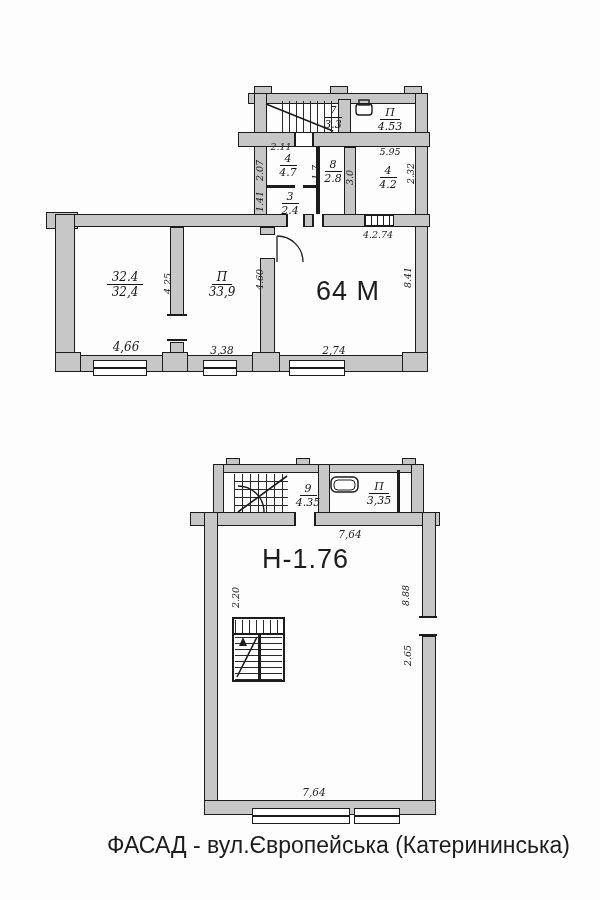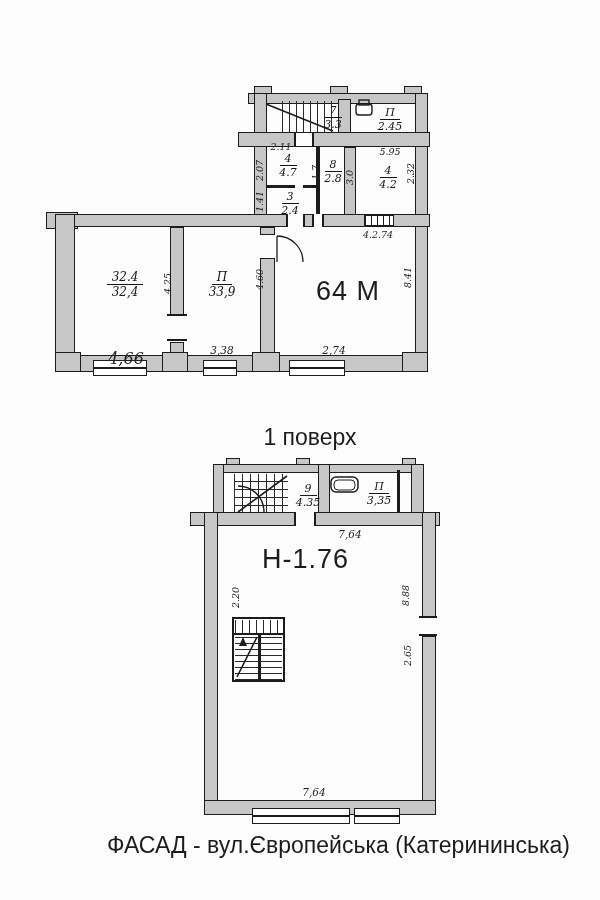--- a/index.html
+++ b/index.html
@@ -85,21 +85,21 @@
 
     <div class="hatchV" style="left:282px;top:101px;width:50px;height:31px;"></div>
   </div>
 
   <div class="frac" style="left:316px;top:104px;width:34px;">
     <span class="num">7</span>
     <span class="area">3.3</span>
   </div>
   <div class="frac" style="left:368px;top:106px;width:44px;">
     <span class="num">П</span>
-    <span class="area">2.45</span>
+    <span class="area">4.53</span>
   </div>
   <div class="dim" style="left:266px;top:141px;width:30px;">2.11</div>
   <div class="frac" style="left:270px;top:152px;width:36px;">
     <span class="num">4</span>
     <span class="area">4.7</span>
   </div>
   <div class="dim v" style="left:244px;top:165px;width:30px;">2.07</div>
   <div class="frac" style="left:272px;top:190px;width:36px;">
     <span class="num">3</span>
     <span class="area">2.4</span>
@@ -123,25 +123,24 @@
     <span class="num">32.4</span>
     <span class="area">32,4</span>
   </div>
   <div class="dim v" style="left:152px;top:278px;width:30px;">4.25</div>
   <div class="frac" style="left:196px;top:270px;width:52px;font-size:12px;">
     <span class="num">П</span>
     <span class="area">33,9</span>
   </div>
   <div class="dim v" style="left:244px;top:274px;width:30px;">4.60</div>
   <div class="big" style="left:316px;top:276px;">64 М</div>
-  <div class="dim" style="left:108px;top:349px;width:36px;font-size:16px;">4,66</div>
+  <div class="dim" style="left:108px;top:340px;width:36px;font-size:12px;">4,66</div>
   <div class="dim" style="left:204px;top:344px;width:36px;font-size:10.5px;">3,38</div>
   <div class="dim" style="left:316px;top:344px;width:36px;font-size:10.5px;">2,74</div>
 
-  <div class="title-sans" style="left:235px;top:424px;width:150px;">1 поверх</div>
 
   <div>
     <div class="w" style="left:226px;top:458px;width:14px;height:8px;"></div>
     <div class="w" style="left:296px;top:458px;width:14px;height:8px;"></div>
     <div class="w" style="left:402px;top:458px;width:14px;height:8px;"></div>
     <div class="w" style="left:216px;top:464px;width:208px;height:9px;"></div>
     <div class="w" style="left:213px;top:464px;width:11px;height:50px;"></div>
     <div class="hatchV" style="left:234px;top:474px;width:54px;height:40px;background-image:repeating-linear-gradient(90deg,#2a2a2a 0 1.3px,transparent 1.3px 8px),repeating-linear-gradient(0deg,#2a2a2a 0 1.3px,transparent 1.3px 8px);"></div>
     <div class="w" style="left:318px;top:464px;width:12px;height:50px;"></div>
     <div class="ln" style="left:397px;top:470px;width:3px;height:44px;"></div>

